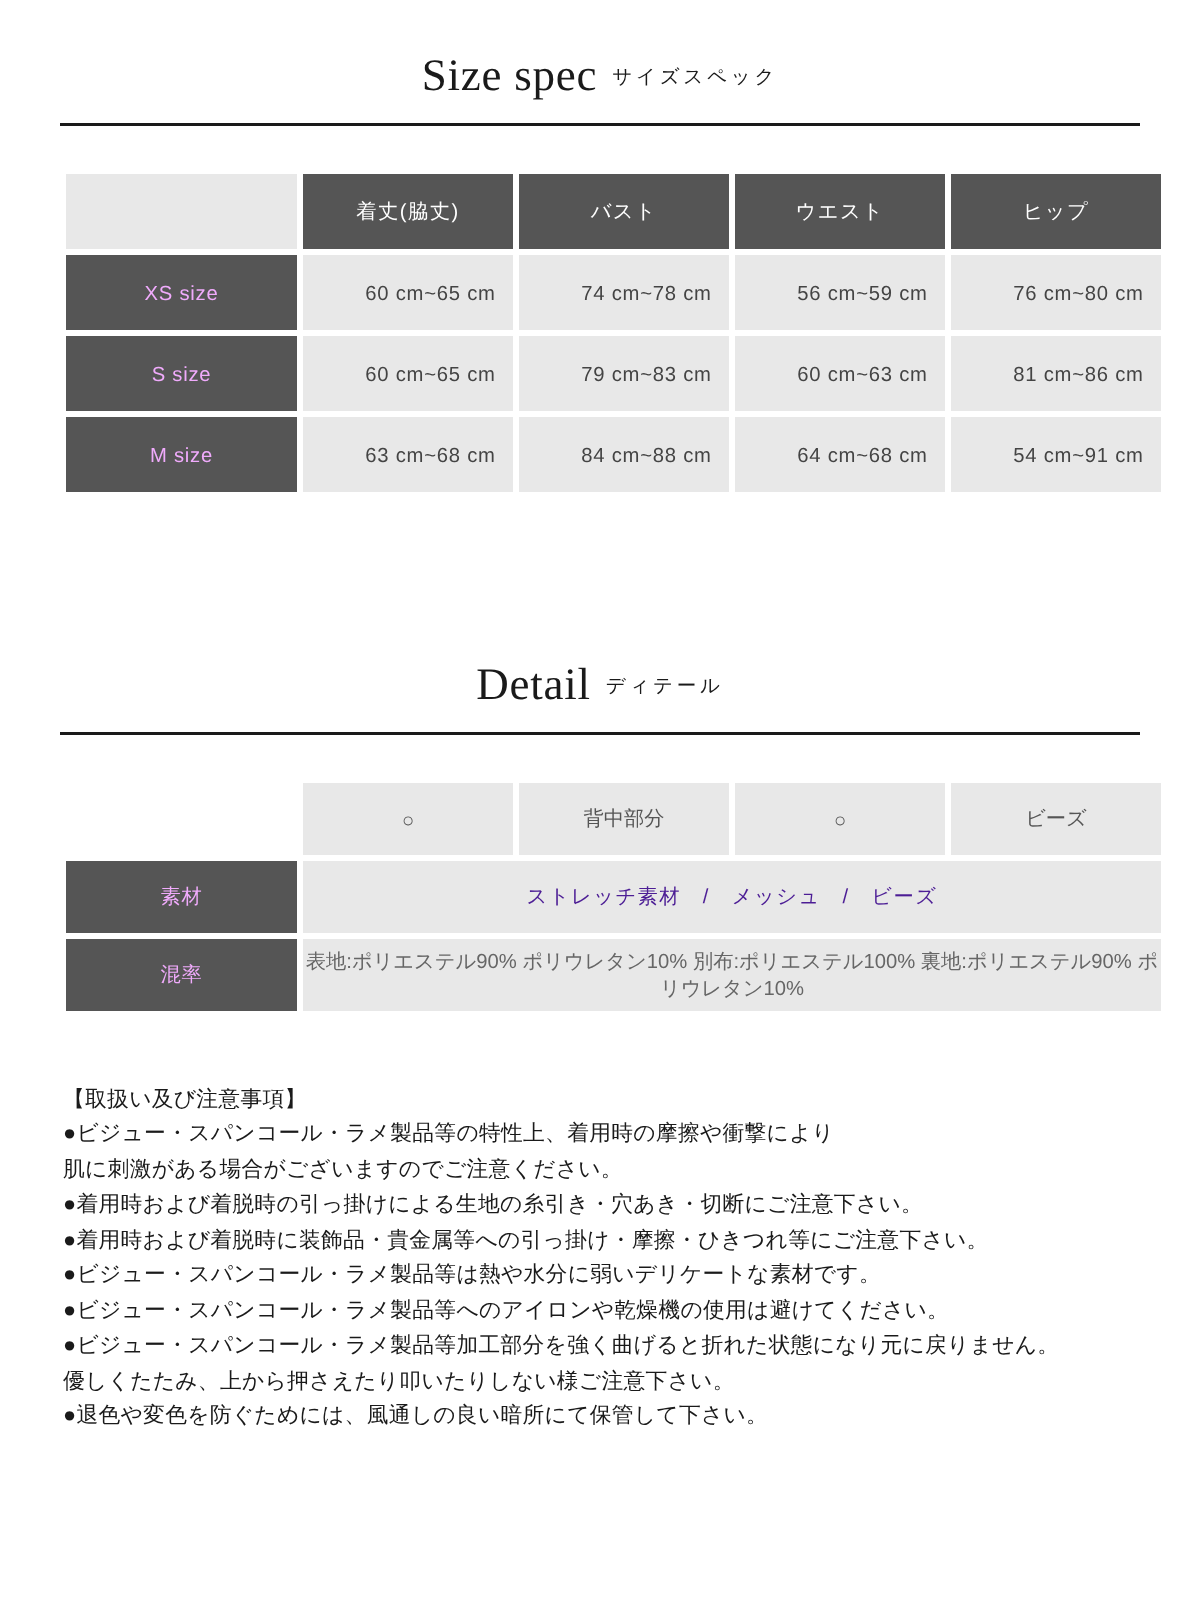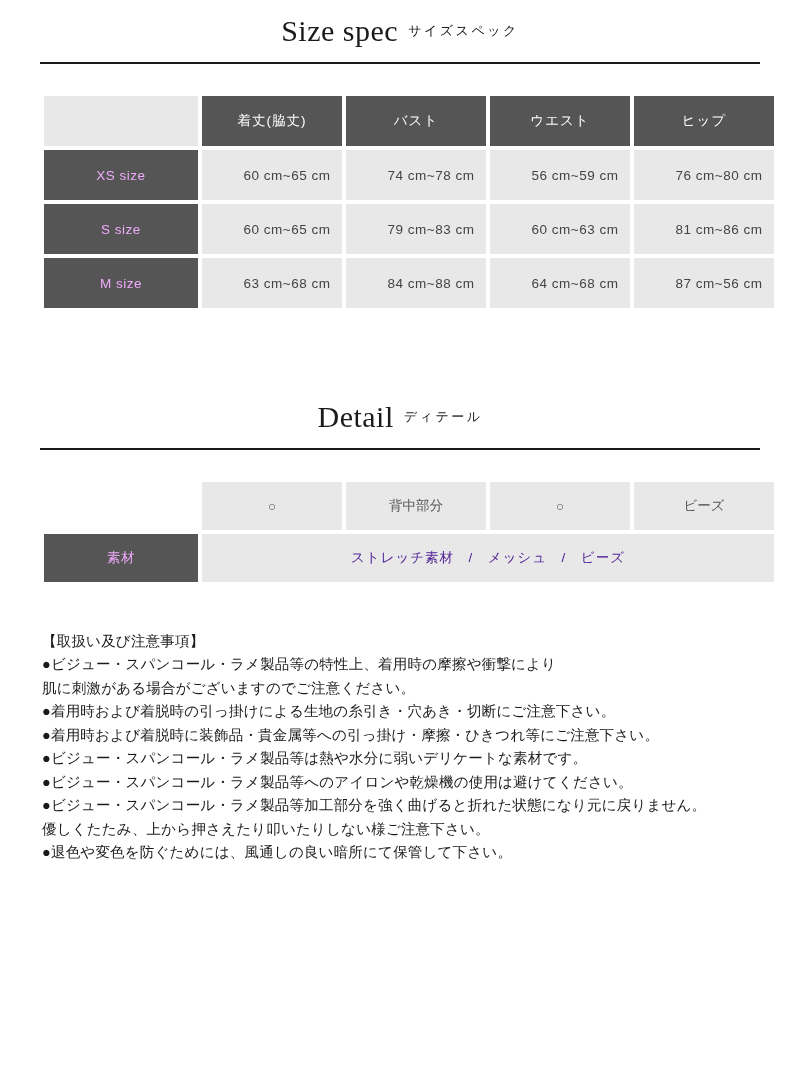--- a/index.html
+++ b/index.html
@@ -19,21 +19,21 @@
     width: 800px;
     height: 1067px;
     box-sizing: border-box;
     padding: 0 40px;
     position: relative;
   }
 
   
   .section-head {
     text-align: center;
-    padding-top: 14px;
+    padding-top: 34px;
   }
   .section-head .en {
     font-family: "Liberation Serif", serif;
     font-size: 30px;
     letter-spacing: 0.5px;
     color: #1a1a1a;
     vertical-align: middle;
   }
   .section-head .jp {
     font-size: 13px;
@@ -159,21 +159,21 @@
             <td class="val">60 cm~65 cm</td>
             <td class="val">79 cm~83 cm</td>
             <td class="val">60 cm~63 cm</td>
             <td class="val">81 cm~86 cm</td>
           </tr>
           <tr>
             <td class="rowhdr">M size</td>
             <td class="val">63 cm~68 cm</td>
             <td class="val">84 cm~88 cm</td>
             <td class="val">64 cm~68 cm</td>
-            <td class="val">87 cm~56 cm</td>
+            <td class="val">54 cm~91 cm</td>
           </tr>
         </tbody>
       </table>
     </div>
   </div>
 
   <div style="margin-top:74px;">
     <div class="section-head">
       <span class="en">Detail</span><span class="jp">ディテール</span>
     </div>
@@ -192,20 +192,24 @@
           <tr>
             <td style="background:#ffffff;"></td>
             <td class="mark">○</td>
             <td class="mark">背中部分</td>
             <td class="mark">○</td>
             <td class="mark">ビーズ</td>
           </tr>
           <tr>
             <td class="rowhdr">素材</td>
             <td class="wide-val" colspan="4">ストレッチ素材　/　メッシュ　/　ビーズ</td>
+          </tr>
+          <tr>
+            <td class="rowhdr">混率</td>
+            <td class="mix-val" colspan="4">表地:ポリエステル90% ポリウレタン10% 別布:ポリエステル100%  裏地:ポリエステル90% ポリウレタン10%</td>
           </tr>
         </tbody>
       </table>
     </div>
   </div>
 
   <div class="notes">
     <div class="line title">【取扱い及び注意事項】</div>
     <div class="line">●ビジュー・スパンコール・ラメ製品等の特性上、着用時の摩擦や衝撃により</div>
     <div class="line">肌に刺激がある場合がございますのでご注意ください。</div>

